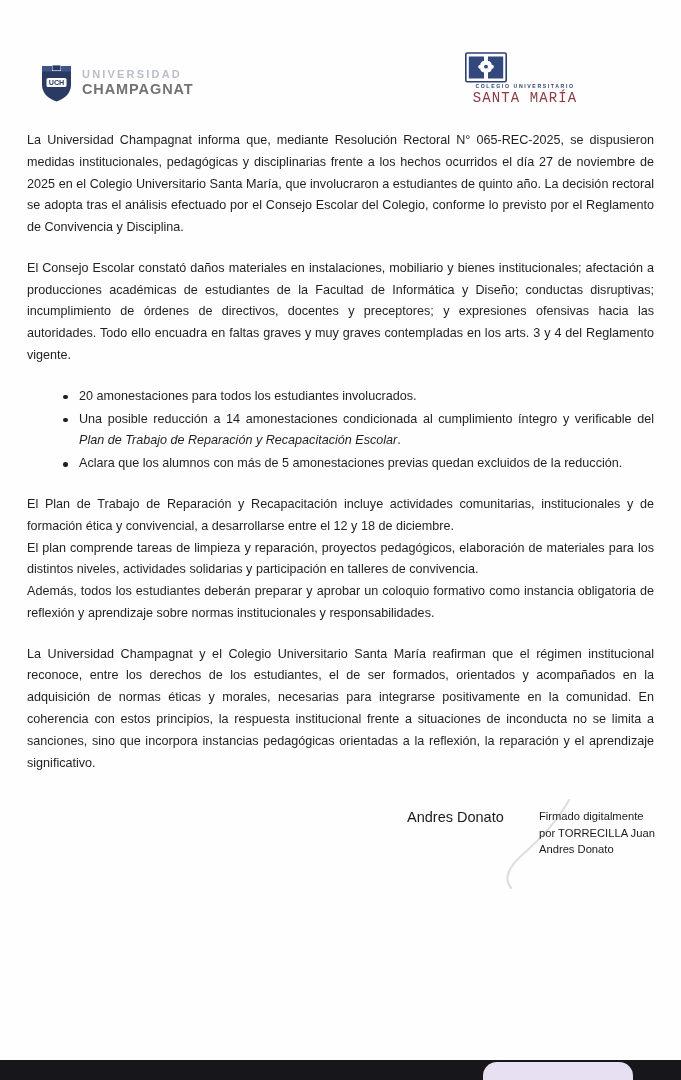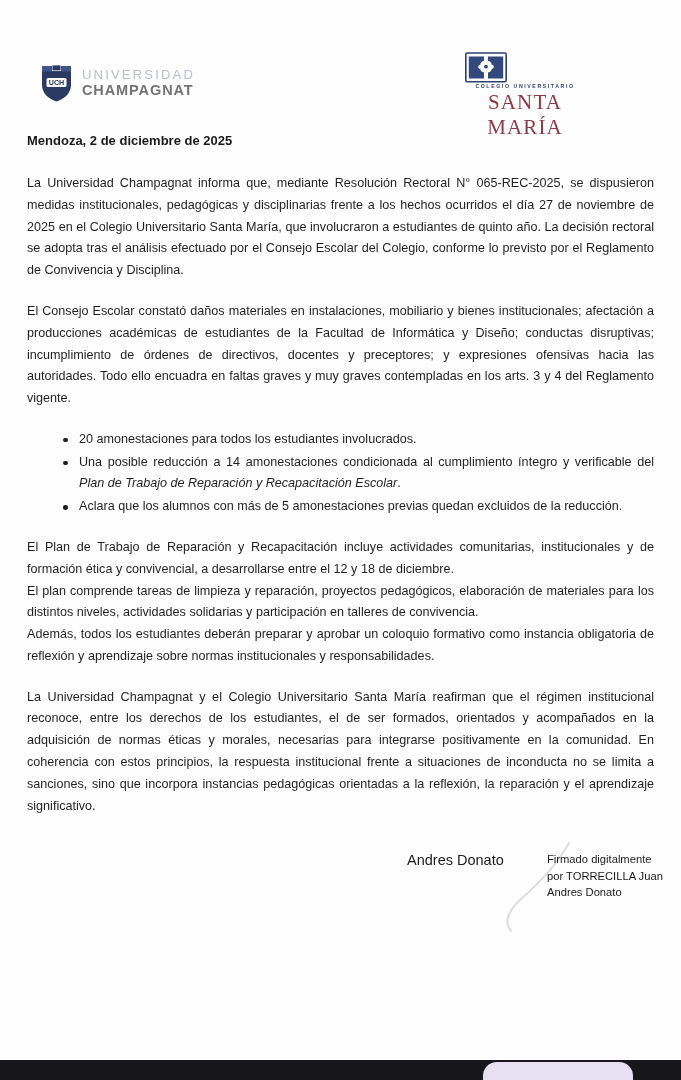--- a/index.html
+++ b/index.html
@@ -51,24 +51,24 @@
     flex: 0 0 auto;
   }
   .shield svg { display: block; }
   .champ-words {
     display: flex;
     flex-direction: column;
     justify-content: center;
     line-height: 1;
   }
   .champ-small {
-    font-size: 13px;
+    font-size: 11px;
     letter-spacing: 2.2px;
     color: #b9bec9;
-    font-weight: 400;
+    font-weight: 700;
     margin-bottom: 2px;
   }
   .champ-big {
     font-size: 14.5px;
     letter-spacing: 0.9px;
     color: #737373;
     font-weight: 700;
   }
 
   
@@ -86,22 +86,22 @@
   }
   .book-mark svg { display: block; }
   .sm-small {
     font-size: 5.2px;
     letter-spacing: 1.6px;
     color: #2d3f6d;
     font-weight: 700;
     margin-bottom: 1px;
   }
   .sm-big {
-    font-family: Liberation Serif, serif;
-    font-size: 21px;
+    font-family: Liberation Mono, monospace;
+    font-size: 14px;
     letter-spacing: 1.1px;
     color: #8b3a47;
     font-weight: 400;
   }
 
   
   .doc {
     padding: 0 3px;
   }
   h1.doc-title {
@@ -190,21 +190,20 @@
     font-size: 14.5px;
     line-height: 1.33;
     color: #1a1a1a;
     width: 122px;
   }
   .sig-meta {
     font-size: 11.2px;
     line-height: 1.45;
     color: #1a1a1a;
     width: 132px;
-    margin-left: 8px;
   }
 
   
   .bottom-bar {
     position: absolute;
     left: 0;
     bottom: 0;
     width: 681px;
     height: 20px;
     background: #17161a;
@@ -264,21 +263,20 @@
         </svg>
       </span>
       <div class="sm-small">COLEGIO UNIVERSITARIO</div>
       <div class="sm-big">SANTA MARÍA</div>
     </div>
   </div>
 
   <div class="doc">
 
 
-    <div class="subtitle-2">Mendoza, 2 de diciembre de 2025</div>
 
     <p class="body-par">La Universidad Champagnat informa que, mediante Resolución Rectoral N° 065-REC-2025, se dispusieron medidas institucionales, pedagógicas y disciplinarias frente a los hechos ocurridos el día 27 de noviembre de 2025 en el Colegio Universitario Santa María, que involucraron a estudiantes de quinto año. La decisión rectoral se adopta tras el análisis efectuado por el Consejo Escolar del Colegio, conforme lo previsto por el Reglamento de Convivencia y Disciplina.</p>
 
     <p class="body-par">El Consejo Escolar constató daños materiales en instalaciones, mobiliario y bienes institucionales; afectación a producciones académicas de estudiantes de la Facultad de Informática y Diseño; conductas disruptivas; incumplimiento de órdenes de directivos, docentes y preceptores; y expresiones ofensivas hacia las autoridades. Todo ello encuadra en faltas graves y muy graves contempladas en los arts. 3 y 4 del Reglamento vigente.</p>
 
 
     <ul class="bullets">
       <li>
         <span>20 amonestaciones para todos los estudiantes involucrados.</span><span class="it"></span><span></span>
       </li>

